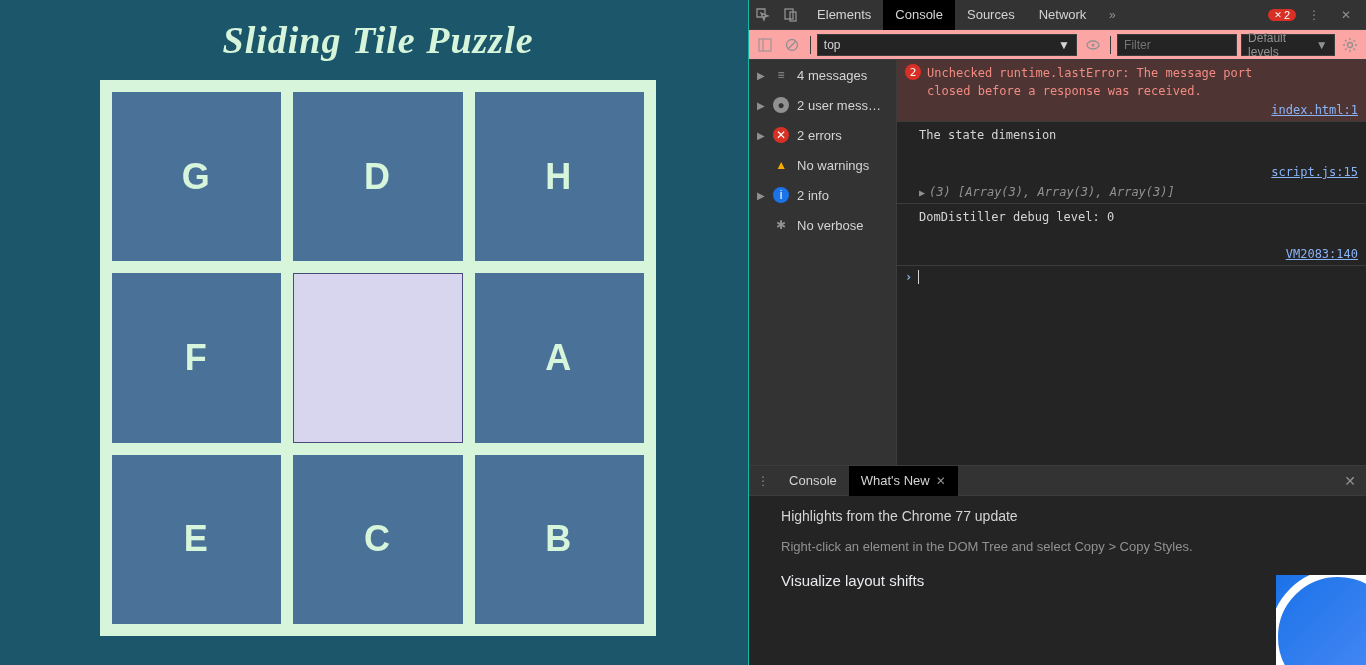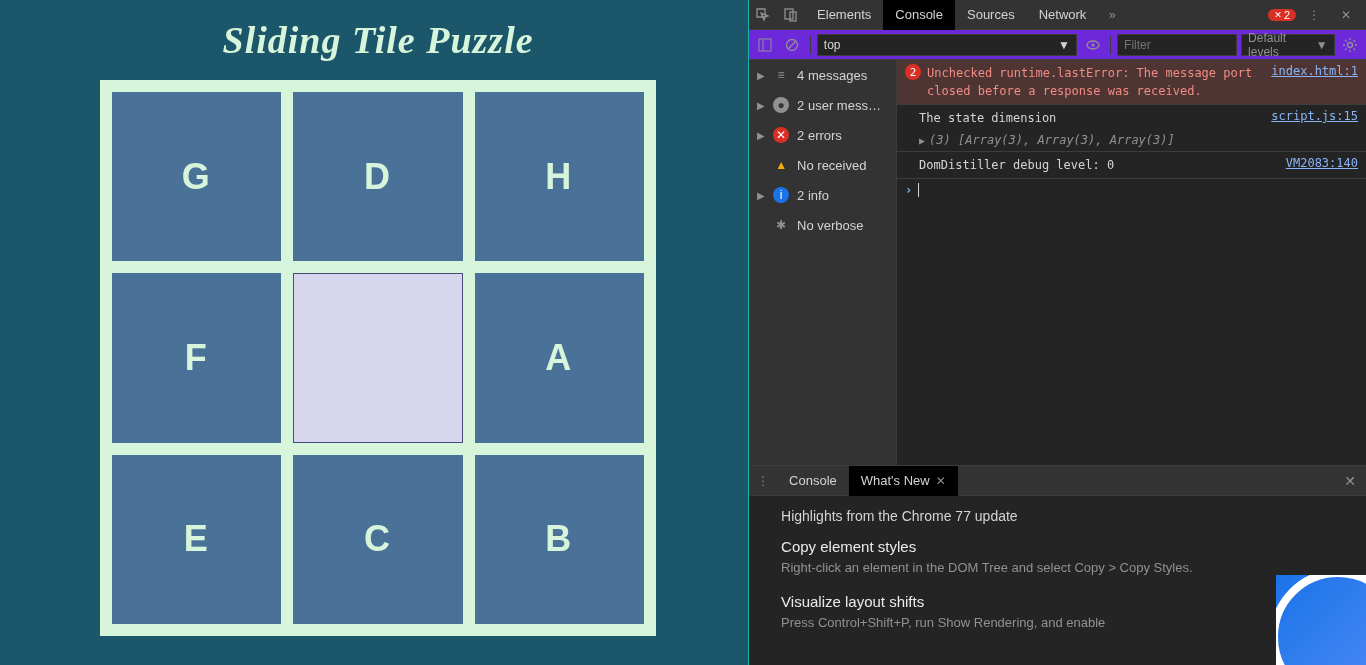--- a/index.html
+++ b/index.html
@@ -15,42 +15,42 @@
 
 .devtools { flex: 1; height: 665px; background: #242424; color: #d4d4d4; font-size: 12px; display: flex; flex-direction: column; border-left: 1px solid #14b8a6; }
 .dt-top { height: 30px; background: #333333; display: flex; align-items: center; border-bottom: 1px solid #3c3c3c; }
 .dt-icon { width: 28px; height: 30px; display: flex; align-items: center; justify-content: center; color: #919191; cursor: pointer; }
 .dt-tabs { display: flex; height: 30px; flex: 1; }
 .dt-tab { padding: 0 12px; display: flex; align-items: center; color: #d4d4d4; font-size: 13px; cursor: pointer; }
 .dt-tab.active { background: #000; }
 .dt-right { display: flex; align-items: center; gap: 4px; padding-right: 6px; }
 .badge-err { background: #d93025; color: #fff; border-radius: 8px; font-size: 11px; padding: 0 6px; display: flex; align-items: center; gap: 2px; }
 .badge-err::before { content: "✕"; font-size: 9px; }
-.dt-sub { height: 30px; background: #6d28d9; display: flex; align-items: center; border-bottom: 1px solid #3c3c3c; gap: 4px; padding: 0 4px; }
+.dt-sub { height: 30px; background: #fca5a5; display: flex; align-items: center; border-bottom: 1px solid #3c3c3c; gap: 4px; padding: 0 4px; }
 .dt-sub .sep { width: 1px; height: 18px; background: #3c3c3c; margin: 0 2px; }
 .ctx { flex: 0 0 auto; width: 260px; height: 22px; background: #242424; border: 1px solid #3c3c3c; display: flex; align-items: center; padding: 0 6px; justify-content: space-between; color: #d4d4d4; font-size: 12px; cursor: pointer; }
 .filter { width: 120px; height: 22px; background: #242424; border: 1px solid #3c3c3c; color: #919191; padding: 0 6px; font-size: 12px; }
 .levels { height: 22px; background: #242424; border: 1px solid #3c3c3c; display: flex; align-items: center; padding: 0 6px; color: #919191; font-size: 12px; cursor: pointer; gap: 11px; }
 .dt-body { flex: 1; display: flex; min-height: 0; }
 .sidebar { width: 148px; background: #333333; border-right: 1px solid #3c3c3c; }
 .sb-row { display: flex; align-items: center; height: 30px; padding: 0 8px; gap: 8px; color: #d4d4d4; font-size: 13px; cursor: pointer; }
 .sb-row .tri { color: #919191; font-size: 10px; width: 8px; }
 .sb-row .ic { width: 16px; height: 16px; display: flex; align-items: center; justify-content: center; font-size: 12px; }
 .ic-msg { color: #919191; }
 .ic-user { background: #919191; color: #333; border-radius: 50%; font-size: 10px; }
 .ic-err { background: #d93025; color: #fff; border-radius: 50%; font-size: 10px; }
 .ic-warn { color: #f9ab00; }
 .ic-info { background: #1a73e8; color: #fff; border-radius: 50%; font-size: 10px; }
 .ic-bug { color: #919191; }
 .console-out { flex: 1; background: #242424; font-family: Menlo, Consolas, monospace; font-size: 12px; overflow: hidden; }
 .msg { padding: 4px 8px; border-bottom: 1px solid #3c3c3c; display: flex; gap: 6px; }
 .msg.err { background: #4e3534; color: #f28b82; }
 .msg-count { background: #d93025; color: #fff; border-radius: 50%; width: 16px; height: 16px; display: inline-flex; align-items: center; justify-content: center; font-size: 11px; flex-shrink: 0; }
 .msg-text { flex: 1; line-height: 1.5; }
-.msg-src { color: #8ab4f8; text-decoration: underline; flex-shrink: 0; cursor: pointer; }
+.msg-src { color: #8ab4f8; text-decoration: underline; flex-shrink: 0; cursor: pointer; margin-top: 39px; }
 .msg.log { color: #d4d4d4; }
 .msg.log .arr { color: #919191; font-style: italic; }
 .msg.log .tri2 { color: #919191; margin-right: 4px; font-size: 10px; }
 .prompt { display: flex; padding: 4px 8px; }
 .prompt-caret { color: #8ab4f8; font-weight: bold; margin-right: 6px; }
 .prompt-input { flex: 1; background: transparent; border: none; outline: none; color: #d4d4d4; font-family: inherit; border-left: 1px solid #d4d4d4; padding-left: 2px; height: 14px; }
 
 
 .drawer { height: 200px; background: #242424; border-top: 1px solid #3c3c3c; display: flex; flex-direction: column; }
 .dr-tabs { height: 30px; background: #333333; display: flex; align-items: center; border-bottom: 1px solid #3c3c3c; }
@@ -164,21 +164,21 @@
           <span>2 user mess…</span>
         </div>
       <div class="sb-row">
           <span class="tri">▶</span>
           <span class="ic ic-err">✕</span>
           <span>2 errors</span>
         </div>
       <div class="sb-row">
           <span class="tri"></span>
           <span class="ic ic-warn">▲</span>
-          <span>No received</span>
+          <span>No warnings</span>
         </div>
       <div class="sb-row">
           <span class="tri">▶</span>
           <span class="ic ic-info">i</span>
           <span>2 info</span>
         </div>
       <div class="sb-row">
           <span class="tri"></span>
           <span class="ic ic-bug">✱</span>
           <span>No verbose</span>
@@ -213,20 +213,18 @@
       <div class="dt-icon">⋮</div>
       <div class="dr-tab">Console</div>
       <div class="dr-tab active">
         <span>What's New</span>
         <span class="dr-close-tab">✕</span>
       </div>
       <div class="dr-x">✕</div>
     </div>
     <div class="dr-body">
       <h3>Highlights from the Chrome 77 update</h3>
-      <h4>Copy element styles</h4>
       <p>Right-click an element in the DOM Tree and select Copy &gt; Copy Styles.</p>
       <h4>Visualize layout shifts</h4>
-      <p>Press Control+Shift+P, run Show Rendering, and enable</p>
       <div class="chrome-img"></div>
     </div>
   </div>
 </div>
 
 </body></html>

